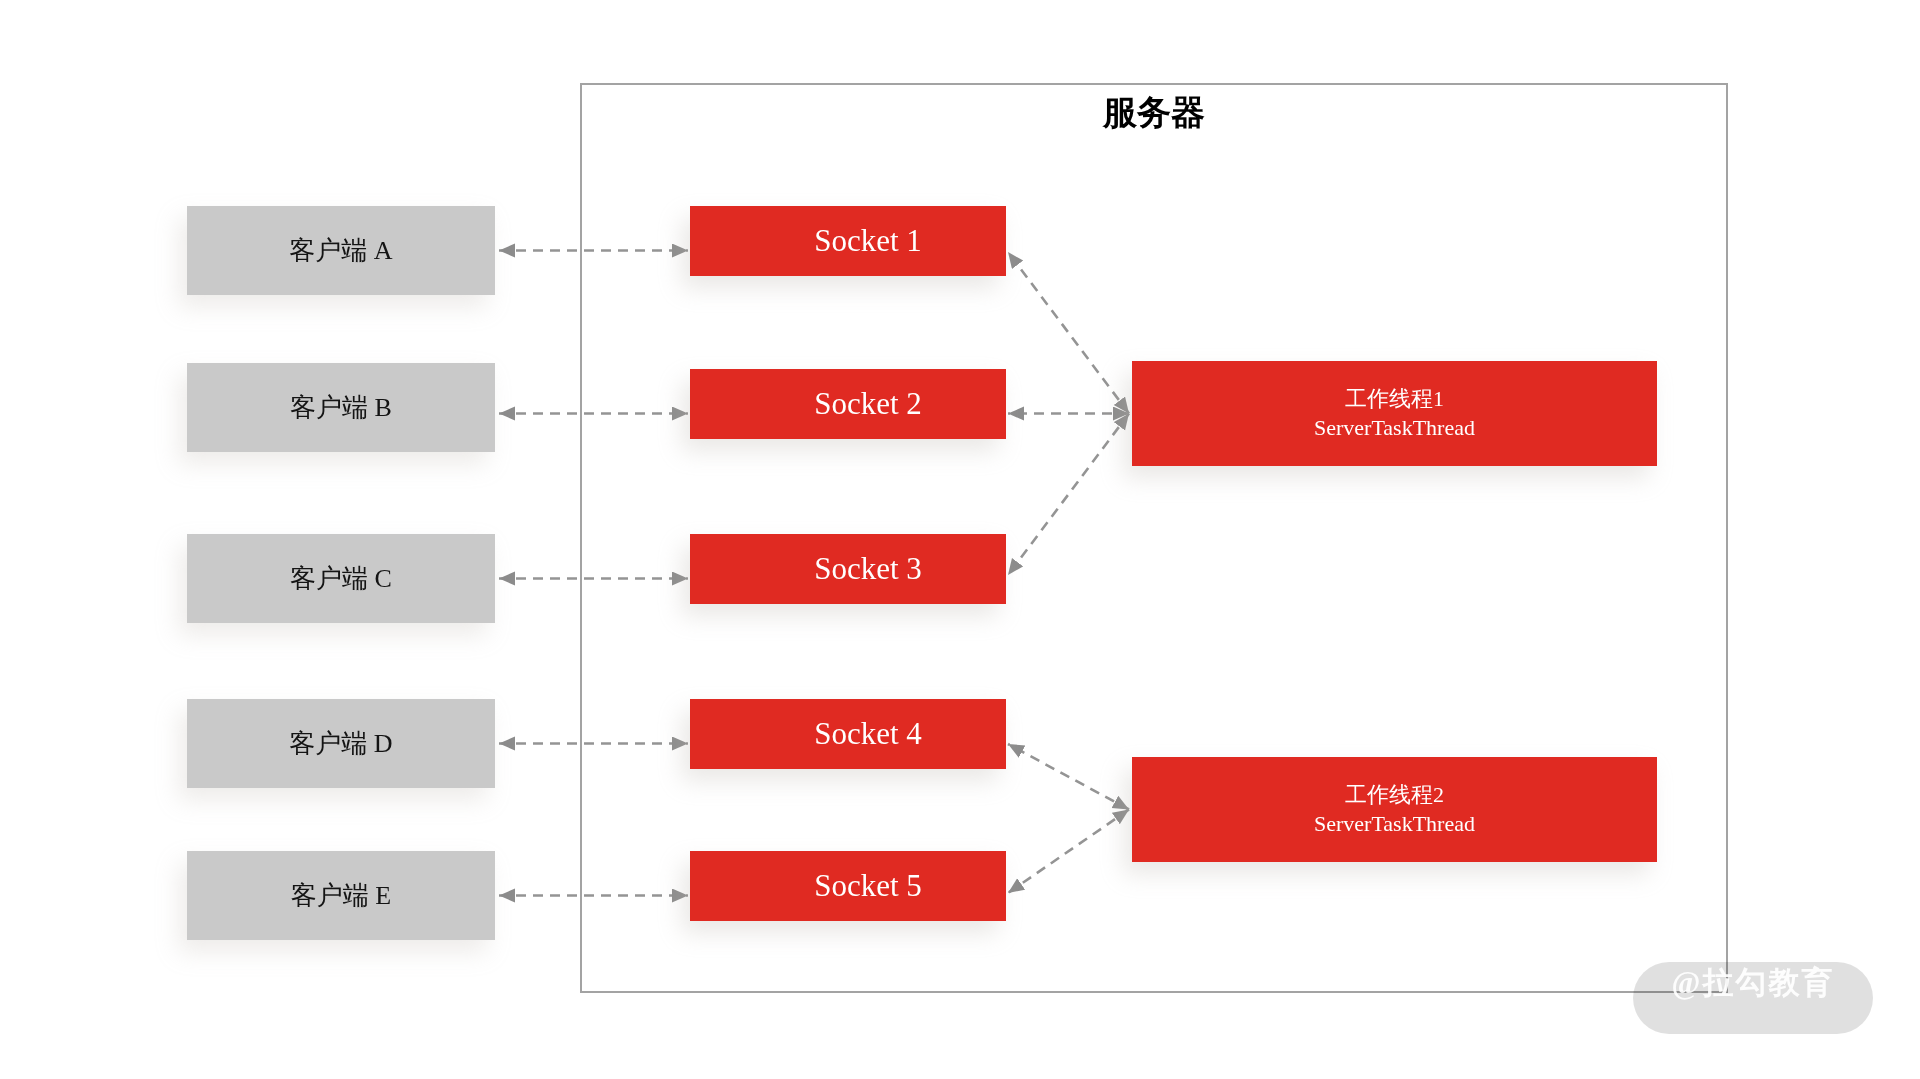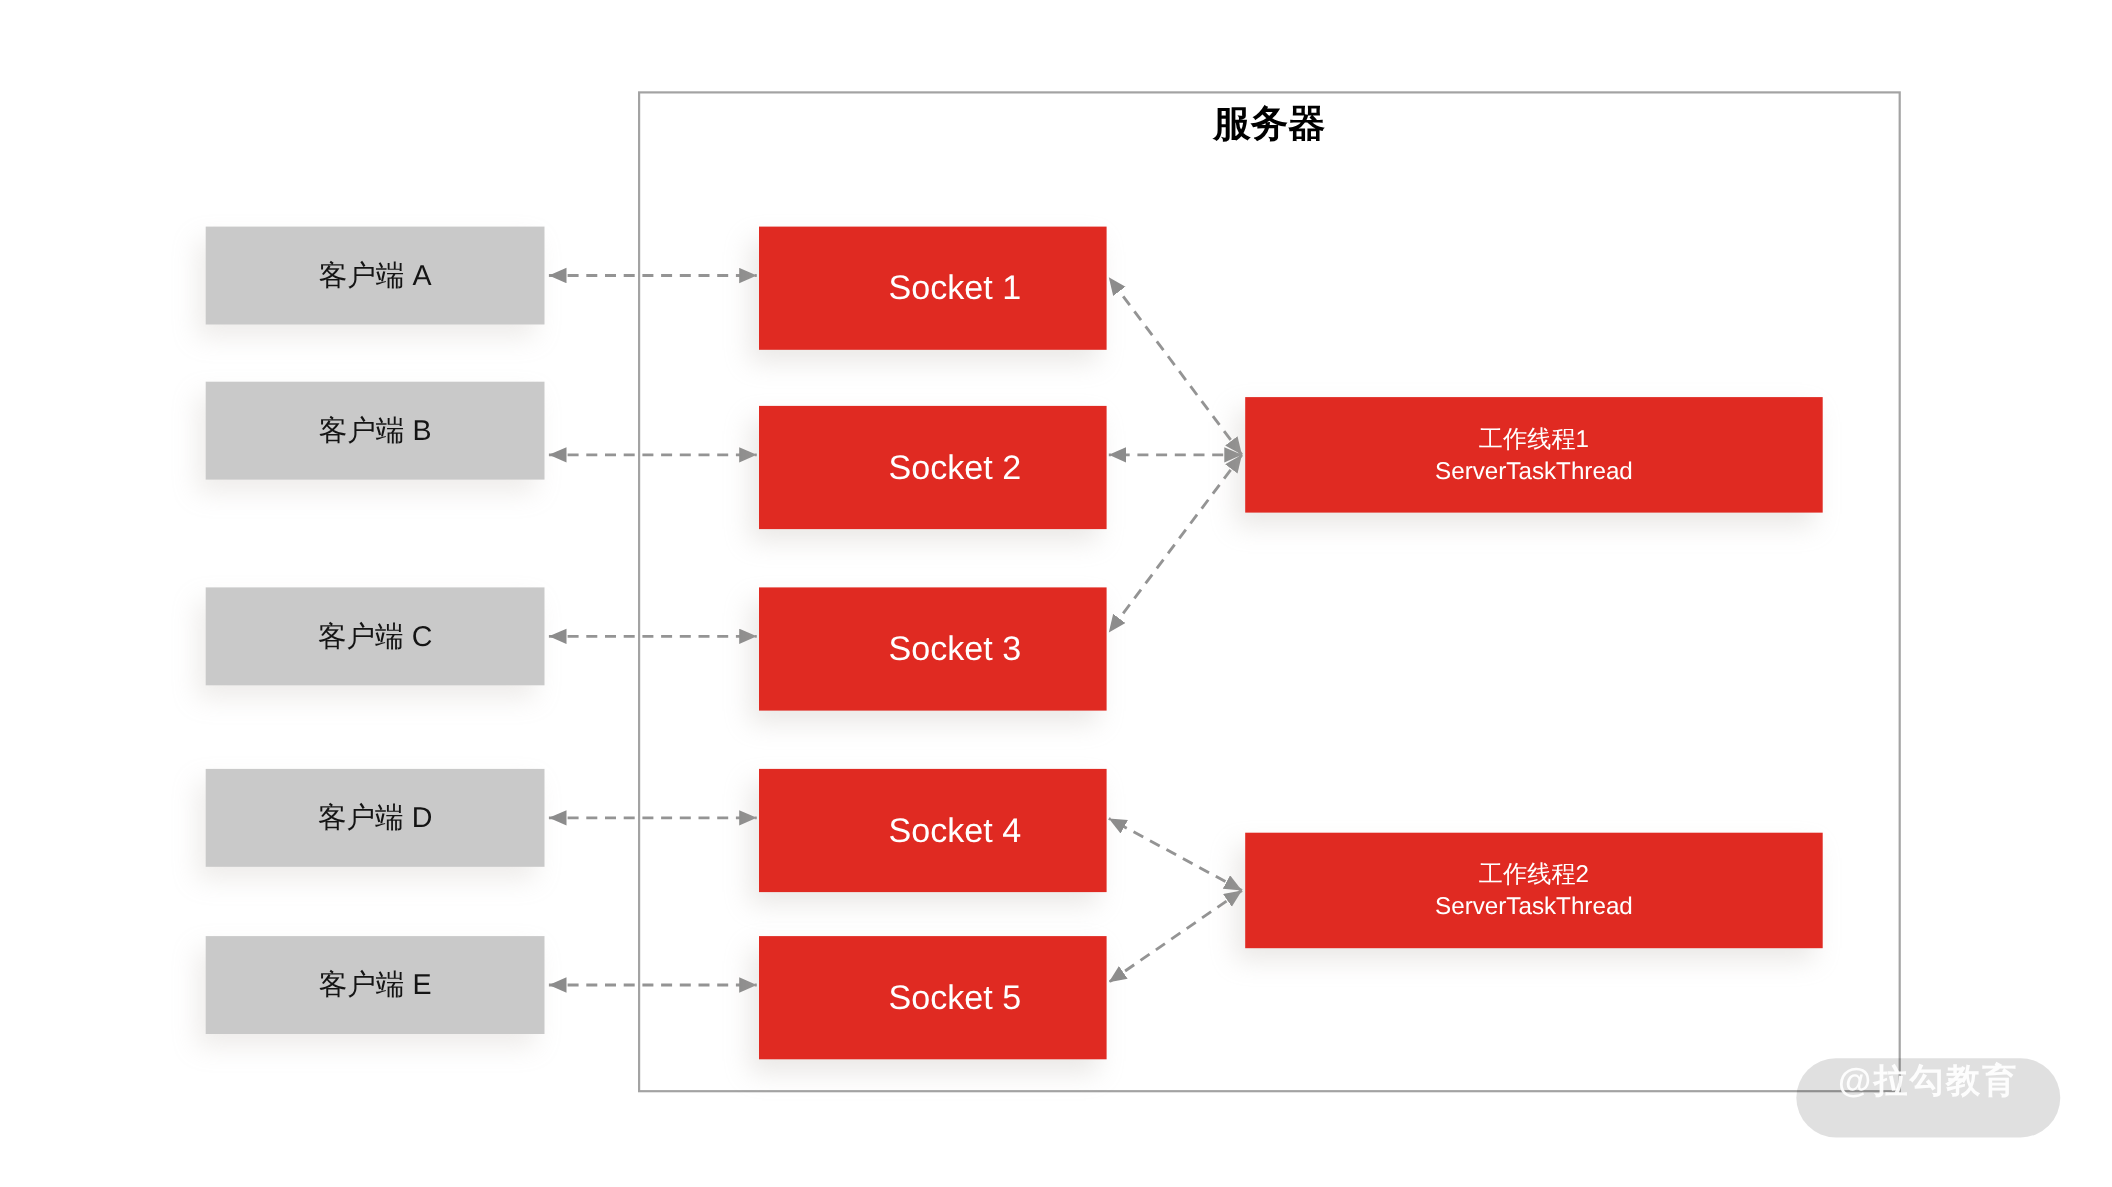--- a/index.html
+++ b/index.html
@@ -1,20 +1,20 @@
 <!DOCTYPE html>
 <html style="--box-red: #e02a22; --box-gray: #c9c9c9; --arrow-gray: #949494; --border-gray: #a3a3a3; --text-dark: #141414; --text-light: #ffffff;"><head>
 <meta charset="utf-8">
 <style>
   html,body{margin:0;padding:0;background:#ffffff;}
   .canvas{
     position:relative;
     width:1920px;height:1079px;
     background:#ffffff;
-    font-family:Liberation Sans, sans-serif;
+    font-family:Liberation Serif, serif;
     overflow:hidden;
   }
   .server-box{
     position:absolute;
     left:580px;top:83px;width:1148px;height:910px;
     border:2px solid var(--border-gray,#a3a3a3);
     box-sizing:border-box;
     background:transparent;
   }
   .server-title{
@@ -31,21 +31,21 @@
     text-align:center;
   }
   .client{
     left:187px;width:308px;height:89px;
     background:var(--box-gray,#c9c9c9);
     color:var(--text-dark,#141414);
     font-size:26px;font-weight:500;
     box-shadow:-8px 12px 22px rgba(186,178,172,0.25);
   }
   .socket{
-    left:690px;width:316px;height:112px;
+    left:690px;width:316px;height:70px;
     background:var(--box-red,#e02a22);
     color:var(--text-light,#ffffff);
     font-size:31px;font-weight:500;
     box-shadow:-8px 12px 22px rgba(186,178,172,0.30);
     padding-left:40px;
   }
   .worker{
     left:1132px;width:525px;height:105px;
     background:var(--box-red,#e02a22);
     color:var(--text-light,#ffffff);
@@ -102,21 +102,21 @@
     <line class="dash" x1="1129" y1="413.5" x2="1008" y2="413.5" marker-start="url(#ah-start)" marker-end="url(#ah-end)"></line>
     <line class="dash" x1="1129" y1="413.5" x2="1008" y2="575" marker-start="url(#ah-start)" marker-end="url(#ah-end)"></line>
 
     <line class="dash" x1="1129" y1="809.5" x2="1008" y2="744" marker-start="url(#ah-start)" marker-end="url(#ah-end)"></line>
     <line class="dash" x1="1129" y1="809.5" x2="1008" y2="893" marker-start="url(#ah-start)" marker-end="url(#ah-end)"></line>
   </svg>
 
   <div class="box client" style="top:206px">
     <span>客户端 A</span>
   </div>
-  <div class="box client" style="top:347px">
+  <div class="box client" style="top:363px">
     <span>客户端 B</span>
   </div>
   <div class="box client" style="top:699px">
     <span>客户端 D</span>
   </div>
   <div class="box client" style="top:534px">
     <span>客户端 C</span>
   </div>
   <div class="box client" style="top:851px">
     <span>客户端 E</span>

